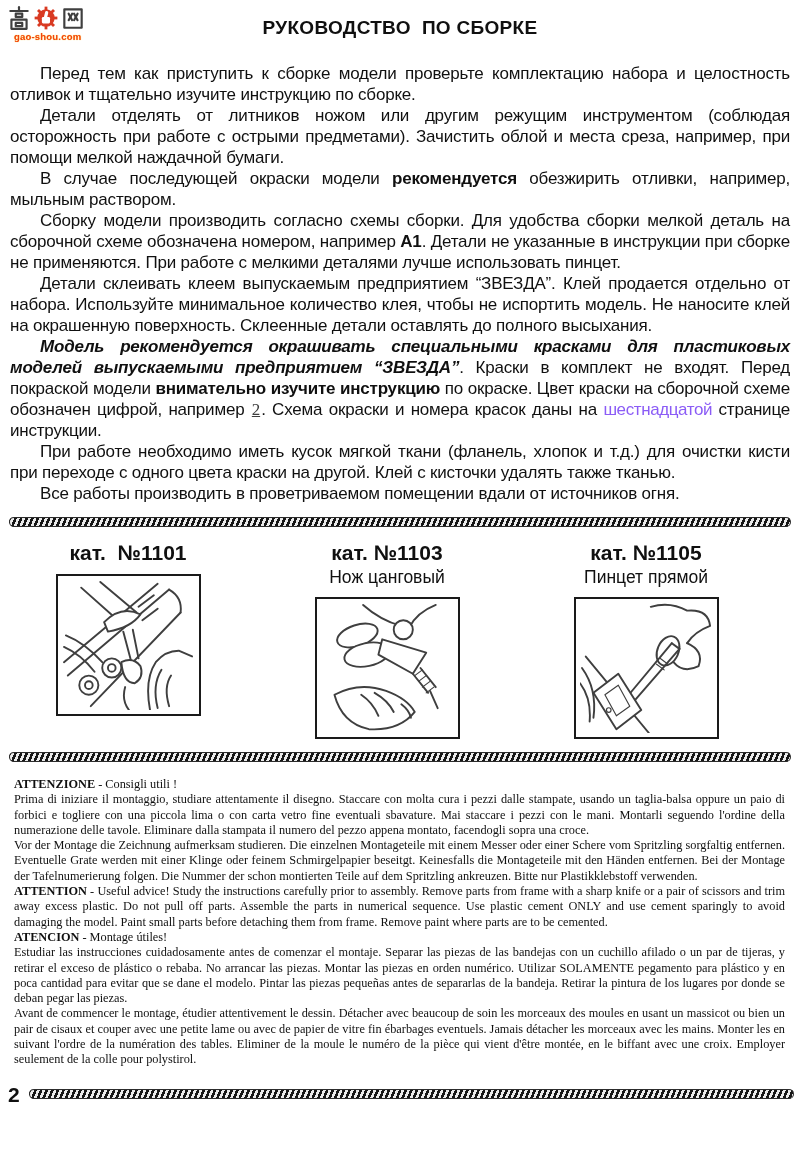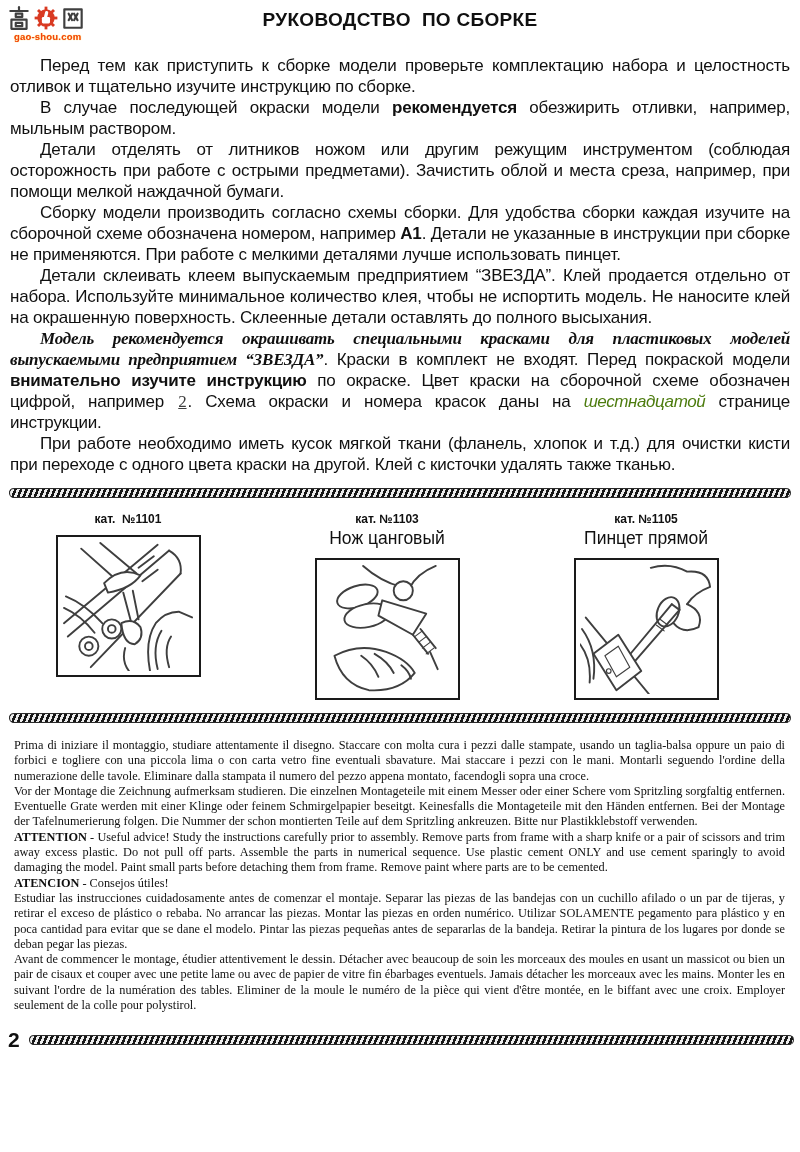--- a/index.html
+++ b/index.html
@@ -7,41 +7,41 @@
     width:800px;height:1152px;background:#ffffff;color:#101010;
     font-family:"Liberation Sans",sans-serif;position:relative;overflow:hidden;
   }
   .logo{position:absolute;top:5px;left:6px;width:92px;}
   .logo-row{display:flex;align-items:center;gap:1px;}
   .logo-domain{
     font-size:9.5px;font-weight:bold;color:#f2430f;letter-spacing:.2px;
     text-shadow:0 0 1px #ffc21e;margin:0 0 0 8px;
   }
   .title{
-    text-align:center;margin:0;padding-top:9px;font-size:19px;font-weight:bold;
+    text-align:center;margin:8px;padding-top:9px;font-size:19px;font-weight:bold;
     letter-spacing:.3px;white-space:pre;
   }
   .ru{margin:24px 10px 6px 10px;}
   .ru p{
     margin:0;text-indent:30px;text-align:justify;
     font-size:17px;line-height:21px;letter-spacing:-.2px;
   }
   .s-b{font-weight:bold;}
-  .s-bi{font-weight:bold;font-style:italic;font-family:Liberation Serif, serif;}
+  .s-bi{font-weight:bold;font-style:italic;}
   .s-num{font-family:"Liberation Serif",serif;text-decoration:underline;color:#3d3d3d;padding:0 1px;}
-  .s-thin{letter-spacing:-.4px;color:#4d7c0f;font-style:italic;}
+  .s-thin{letter-spacing:-.4px;color:#8b5cf6;}
   .rope{
     height:10px;border-radius:5px;
     background:repeating-linear-gradient(112deg,#161616 0 2.6px,#ececec 2.6px 5.2px);
     box-shadow:inset 0 0 0 1px #2c2c2c;
   }
   .rope-1,.rope-2{margin:13px 9px 0;}
   .tools{display:flex;justify-content:space-between;padding:14px 48px 0 22px;}
   .tool{width:212px;text-align:center;}
-  .tool-cat{font-size:12px;font-weight:bold;white-space:pre;}
+  .tool-cat{font-size:21px;font-weight:bold;white-space:pre;}
   .tool-name{font-size:17.5px;margin-top:2px;}
   .tool-box{
     width:141px;height:138px;border:2px solid #1a1a1a;background:#fff;
     margin:9px auto 0;display:flex;align-items:center;justify-content:center;
   }
   .tool-box svg{display:block;}
   .ml{margin:15px 15px 0 14px;font-family:"Liberation Serif",serif;font-size:12.3px;line-height:15.3px;}
   .ml p{margin:0;text-align:justify;}
   .footer{display:flex;align-items:center;gap:9px;margin:16px 6px 0 8px;}
   .page-num{font-size:21px;font-weight:bold;line-height:1;}
@@ -93,26 +93,27 @@
         </g>
       </svg>
     </div>
     <div class="logo-domain">gao-shou.com</div>
   </div>
 
   <h1 class="title">РУКОВОДСТВО  ПО СБОРКЕ</h1>
 
   <div class="ru" id="ru-paragraphs">
       <p><span>Перед тем как приступить к сборке  модели проверьте комплектацию набора и целостность отливок и тщательно изучите инструкцию по сборке.</span></p>
+      <p><span>Детали отделять от литников ножом или другим режущим инструментом (соблюдая осторожность при работе с острыми предметами). Зачистить облой и места среза, например, при помощи мелкой наждачной бумаги.</span></p>
       <p><span>В случае последующей окраски модели </span><span class="s-b">рекомендуется</span><span> обезжирить отливки, например, мыльным раствором.</span></p>
-      <p><span>Детали отделять от литников ножом или другим режущим инструментом (соблюдая осторожность при работе с острыми предметами). Зачистить облой и места среза, например, при помощи мелкой наждачной бумаги.</span></p>
-      <p><span>Сборку модели производить согласно схемы сборки. Для удобства сборки каждая изучите на сборочной схеме обозначена номером, например </span><span class="s-b">А1</span><span>. Детали не указанные в инструкции при сборке не применяются. При работе с мелкими деталями лучше использовать пинцет.</span></p>
+      <p><span>Сборку модели производить согласно схемы сборки. Для удобства сборки мелкой деталь на сборочной схеме обозначена номером, например </span><span class="s-b">А1</span><span>. Детали не указанные в инструкции при сборке не применяются. При работе с мелкими деталями лучше использовать пинцет.</span></p>
       <p><span>Детали склеивать клеем выпускаемым предприятием “ЗВЕЗДА”. Клей продается отдельно от набора. Используйте минимальное количество клея, чтобы не испортить модель. Не наносите клей на окрашенную поверхность. Склеенные детали оставлять до полного высыхания.</span></p>
       <p><span class="s-bi">Модель рекомендуется окрашивать специальными красками для пластиковых моделей выпускаемыми предприятием “ЗВЕЗДА”</span><span>. Краски в комплект не входят. Перед покраской модели </span><span class="s-b">внимательно изучите инструкцию</span><span> по окраске. Цвет краски на сборочной схеме обозначен цифрой, например </span><span class="s-num">2</span><span>. Схема окраски и номера красок  даны на </span><span class="s-thin">шестнадцатой</span><span> странице инструкции.</span></p>
       <p><span>При работе необходимо иметь кусок мягкой ткани (фланель, хлопок и т.д.) для очистки кисти при переходе с одного цвета краски на другой. Клей с кисточки удалять также тканью.</span></p>
+      <p><span>Все работы производить в проветриваемом помещении вдали от источников огня.</span></p>
     </div>
 
   <div class="rope rope-1"></div>
 
   <div class="tools">
     <div class="tool">
       <div class="tool-cat">кат.  №1101</div>
       <div class="tool-box">
         <svg width="133" height="130" viewBox="0 0 139 136" class="sketch">
           <path d="M6 100 L112 10"></path>
@@ -187,30 +188,31 @@
             <path d="M0 84 Q12 100 10 124"></path>
         </svg>
       </div>
     </div>
   </div>
 
   <div class="rope rope-2"></div>
 
   <div class="ml" id="ml-sections">
       <div>
+        <p><span class="s-b">ATTENZIONE</span><span> - Consigli utili !</span></p>
         <p><span>Prima di iniziare il montaggio, studiare attentamente il disegno. Staccare con molta cura i pezzi dalle stampate, usando un taglia-balsa oppure un paio di forbici e togliere con una piccola lima o con carta vetro fine eventuali sbavature. Mai staccare i pezzi con le mani. Montarli seguendo l'ordine della numerazione delle tavole. Eliminare dalla stampata il numero del pezzo appena montato, facendogli sopra una croce.</span></p>
       </div>
       <div>
         <p><span>Vor der Montage die Zeichnung aufmerksam studieren. Die einzelnen Montageteile mit einem Messer oder einer Schere vom Spritzling sorgfaltig entfernen. Eventuelle Grate werden mit einer Klinge oder feinem Schmirgelpapier beseitgt. Keinesfalls die Montageteile mit den Händen entfernen. Bei der Montage der Tafelnumerierung folgen. Die Nummer der schon montierten Teile auf dem Spritzling ankreuzen. Bitte nur Plastikklebstoff verwenden.</span></p>
       </div>
       <div>
         <p><span class="s-b">ATTENTION</span><span> - Useful advice! Study the instructions carefully prior to assembly. Remove parts from frame with a sharp knife or a pair of scissors and trim away excess plastic. Do not pull off parts. Assemble the parts in numerical sequence. Use plastic cement ONLY and use cement sparingly to avoid damaging the model. Paint small parts before detaching them from frame. Remove paint where parts are to be cemented.</span></p>
       </div>
       <div>
-        <p><span class="s-b">ATENCION</span><span> - Consejos útiles!</span></p>
+        <p><span class="s-b">ATENCION</span><span> - Montage útiles!</span></p>
         <p><span>Estudiar las instrucciones cuidadosamente antes de comenzar el montaje. Separar las piezas de las bandejas con un cuchillo afilado o un par de tijeras, y retirar el exceso de plástico o rebaba. No arrancar las piezas. Montar las piezas en orden numérico. Utilizar SOLAMENTE pegamento para plástico y en poca cantidad para evitar que se dane el modelo. Pintar las piezas pequeñas antes de separarlas de la bandeja. Retirar la pintura de los lugares por donde se deban pegar las piezas.</span></p>
       </div>
       <div>
         <p><span>Avant de commencer le montage, étudier attentivement le dessin. Détacher avec beaucoup de soin les morceaux des moules en usant un massicot ou bien un pair de cisaux et couper avec une petite lame ou avec de papier de vitre fin ébarbages eventuels. Jamais détacher les morceaux avec les mains. Monter les en suivant l'ordre de la numération des tables. Eliminer de la moule le numéro de la pièce qui vient d'être montée, en le biffant avec une croix. Employer seulement de la colle pour polystirol.</span></p>
       </div>
     </div>
 
   <div class="footer">
     <div class="page-num">2</div>
     <div class="rope"></div>

